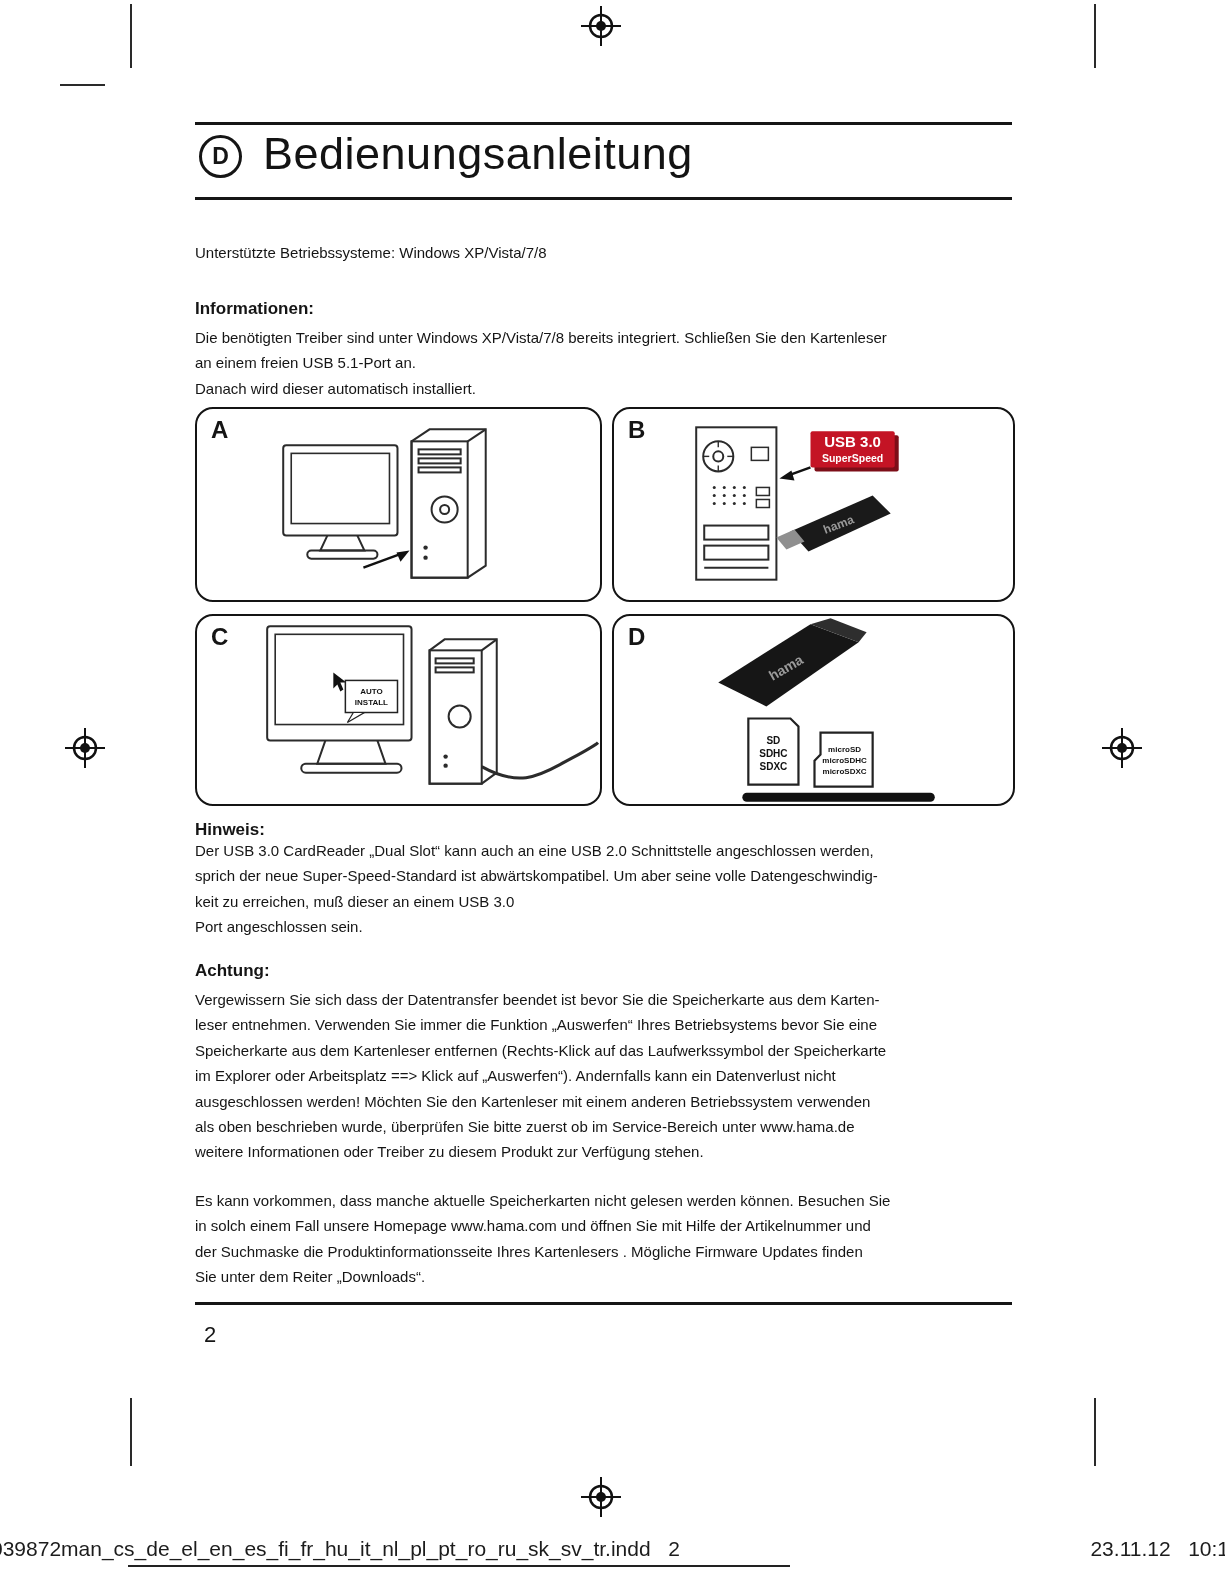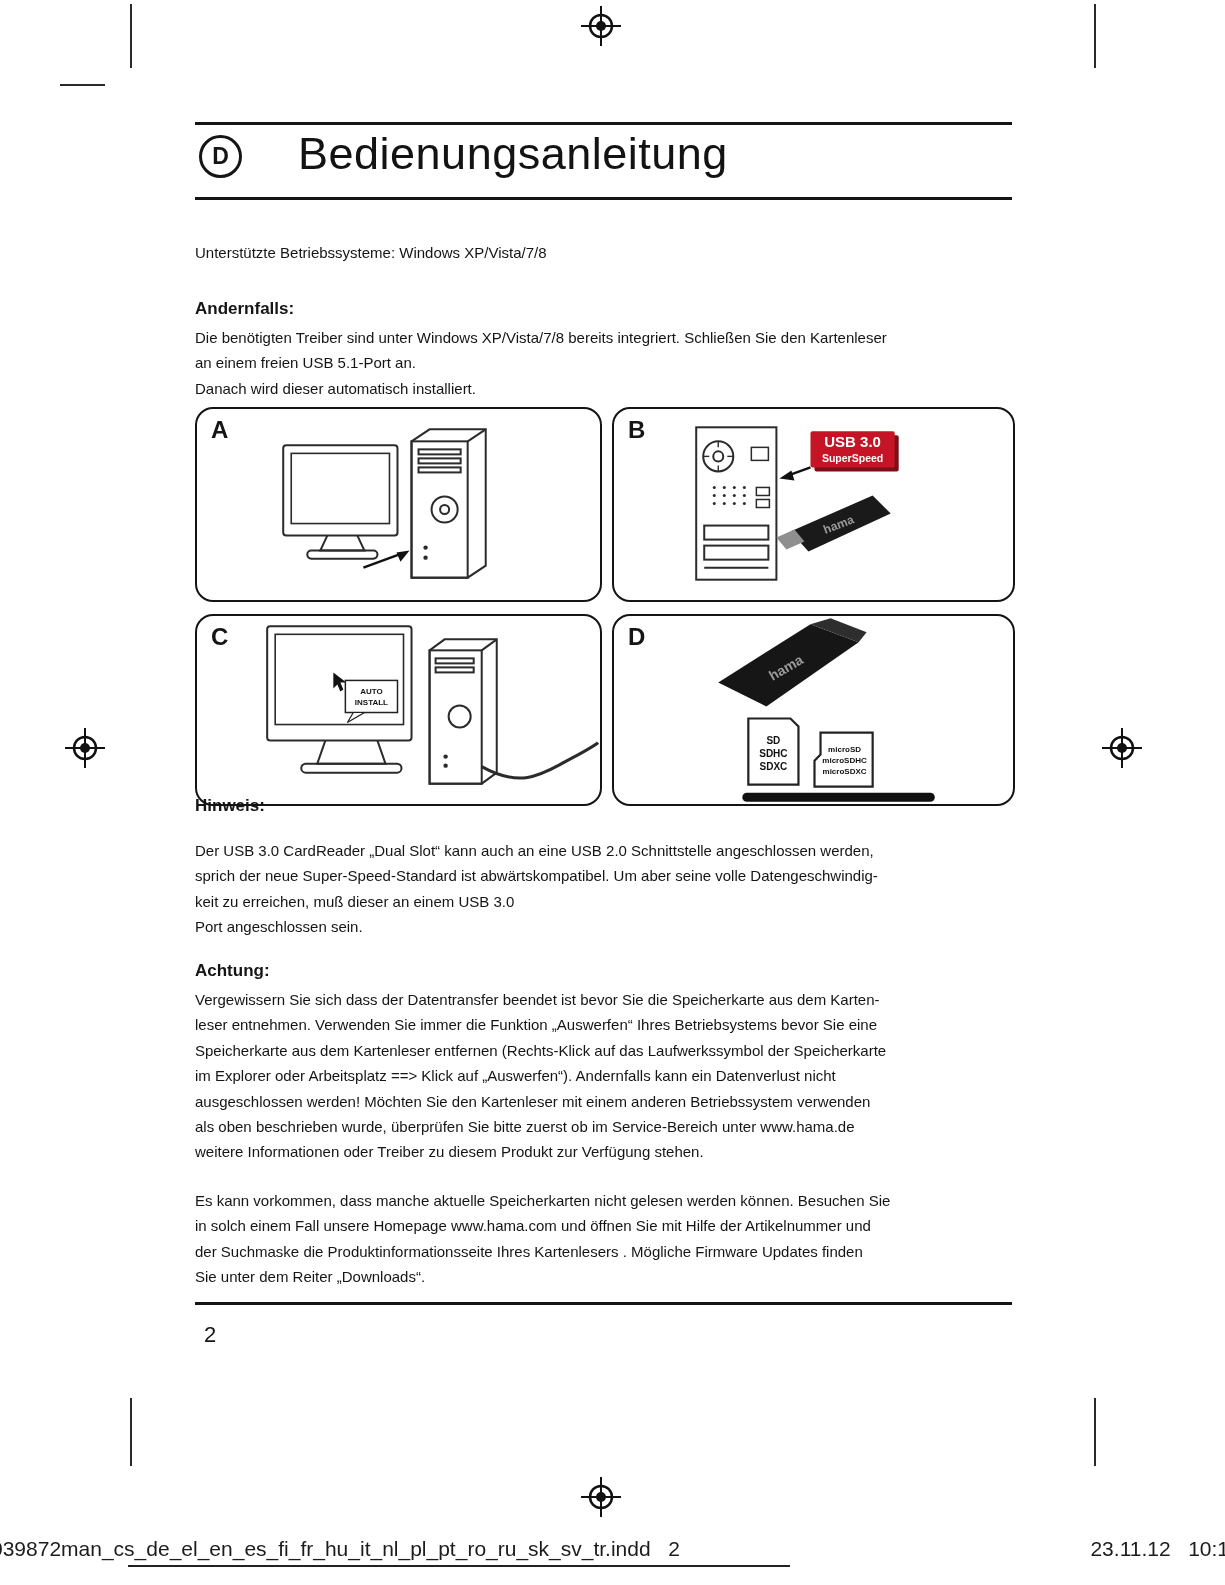--- a/index.html
+++ b/index.html
@@ -32,29 +32,29 @@
 
   .lang-badge {
     position: absolute; left: 199px; top: 135px;
     width: 43px; height: 43px;
     border: 3.5px solid #151515; border-radius: 50%;
     display: flex; align-items: center; justify-content: center;
     font-size: 23px; font-weight: 700;
   }
   .title {
     position: absolute; left: 263px; top: 128px;
-    font-size: 45px; font-weight: 400; letter-spacing: 0.5px; color: #131313; margin-left: 35px;
+    font-size: 45px; font-weight: 400; letter-spacing: 0.5px; color: #131313;
   }
 
   .h { position: absolute; left: 195px; font-size: 17px; font-weight: 700; }
   .text { position: absolute; left: 195px; font-size: 15px; line-height: 25.4px; white-space: pre; }
   .os        { top: 240px; }
   .install-h { top: 299px; }
   .install-p { top: 325px; }
-  .hinweis-h { top: 796px; }
+  .hinweis-h { top: 820px; }
   .hinweis-p { top: 838px; }
   .achtung-h { top: 961px; }
   .achtung-p { top: 987px; }
   .closing-p { top: 1188px; }
 
   .panel {
     position: absolute; background: #fff;
     border: 2.5px solid #141414; border-radius: 18px;
   }
   .panel-a { left: 195px; top: 407px; width: 407px; height: 195px; }
@@ -106,21 +106,21 @@
   <div class="crop brv"></div>
 
   <div class="rule rule-title-top"></div>
   <div class="lang-badge">
     <span>D</span>
   </div>
   <h1 class="title">Bedienungsanleitung</h1>
   <div class="rule rule-title-bottom"></div>
 
   <p class="text os">Unterstützte Betriebssysteme: Windows XP/Vista/7/8</p>
-  <h2 class="h install-h">Andernfalls:</h2>
+  <h2 class="h install-h">Informationen:</h2>
   <p class="text install-p">Die benötigten Treiber sind unter Windows XP/Vista/7/8 bereits integriert. Schließen Sie den Kartenleser
 an einem freien USB 5.1-Port an.
 Danach wird dieser automatisch installiert.</p>
 
   <div class="panel panel-a">
     <svg class="art" viewBox="0 0 402 190">
       <g fill="none" stroke="#2b2b2b" stroke-width="2">
         <rect x="86" y="36" width="114" height="90" rx="3"></rect>
         <rect x="94" y="44" width="98" height="70" stroke-width="1.6"></rect>
         <path d="M130 126 L123 141 L167 141 L160 126"></path>

